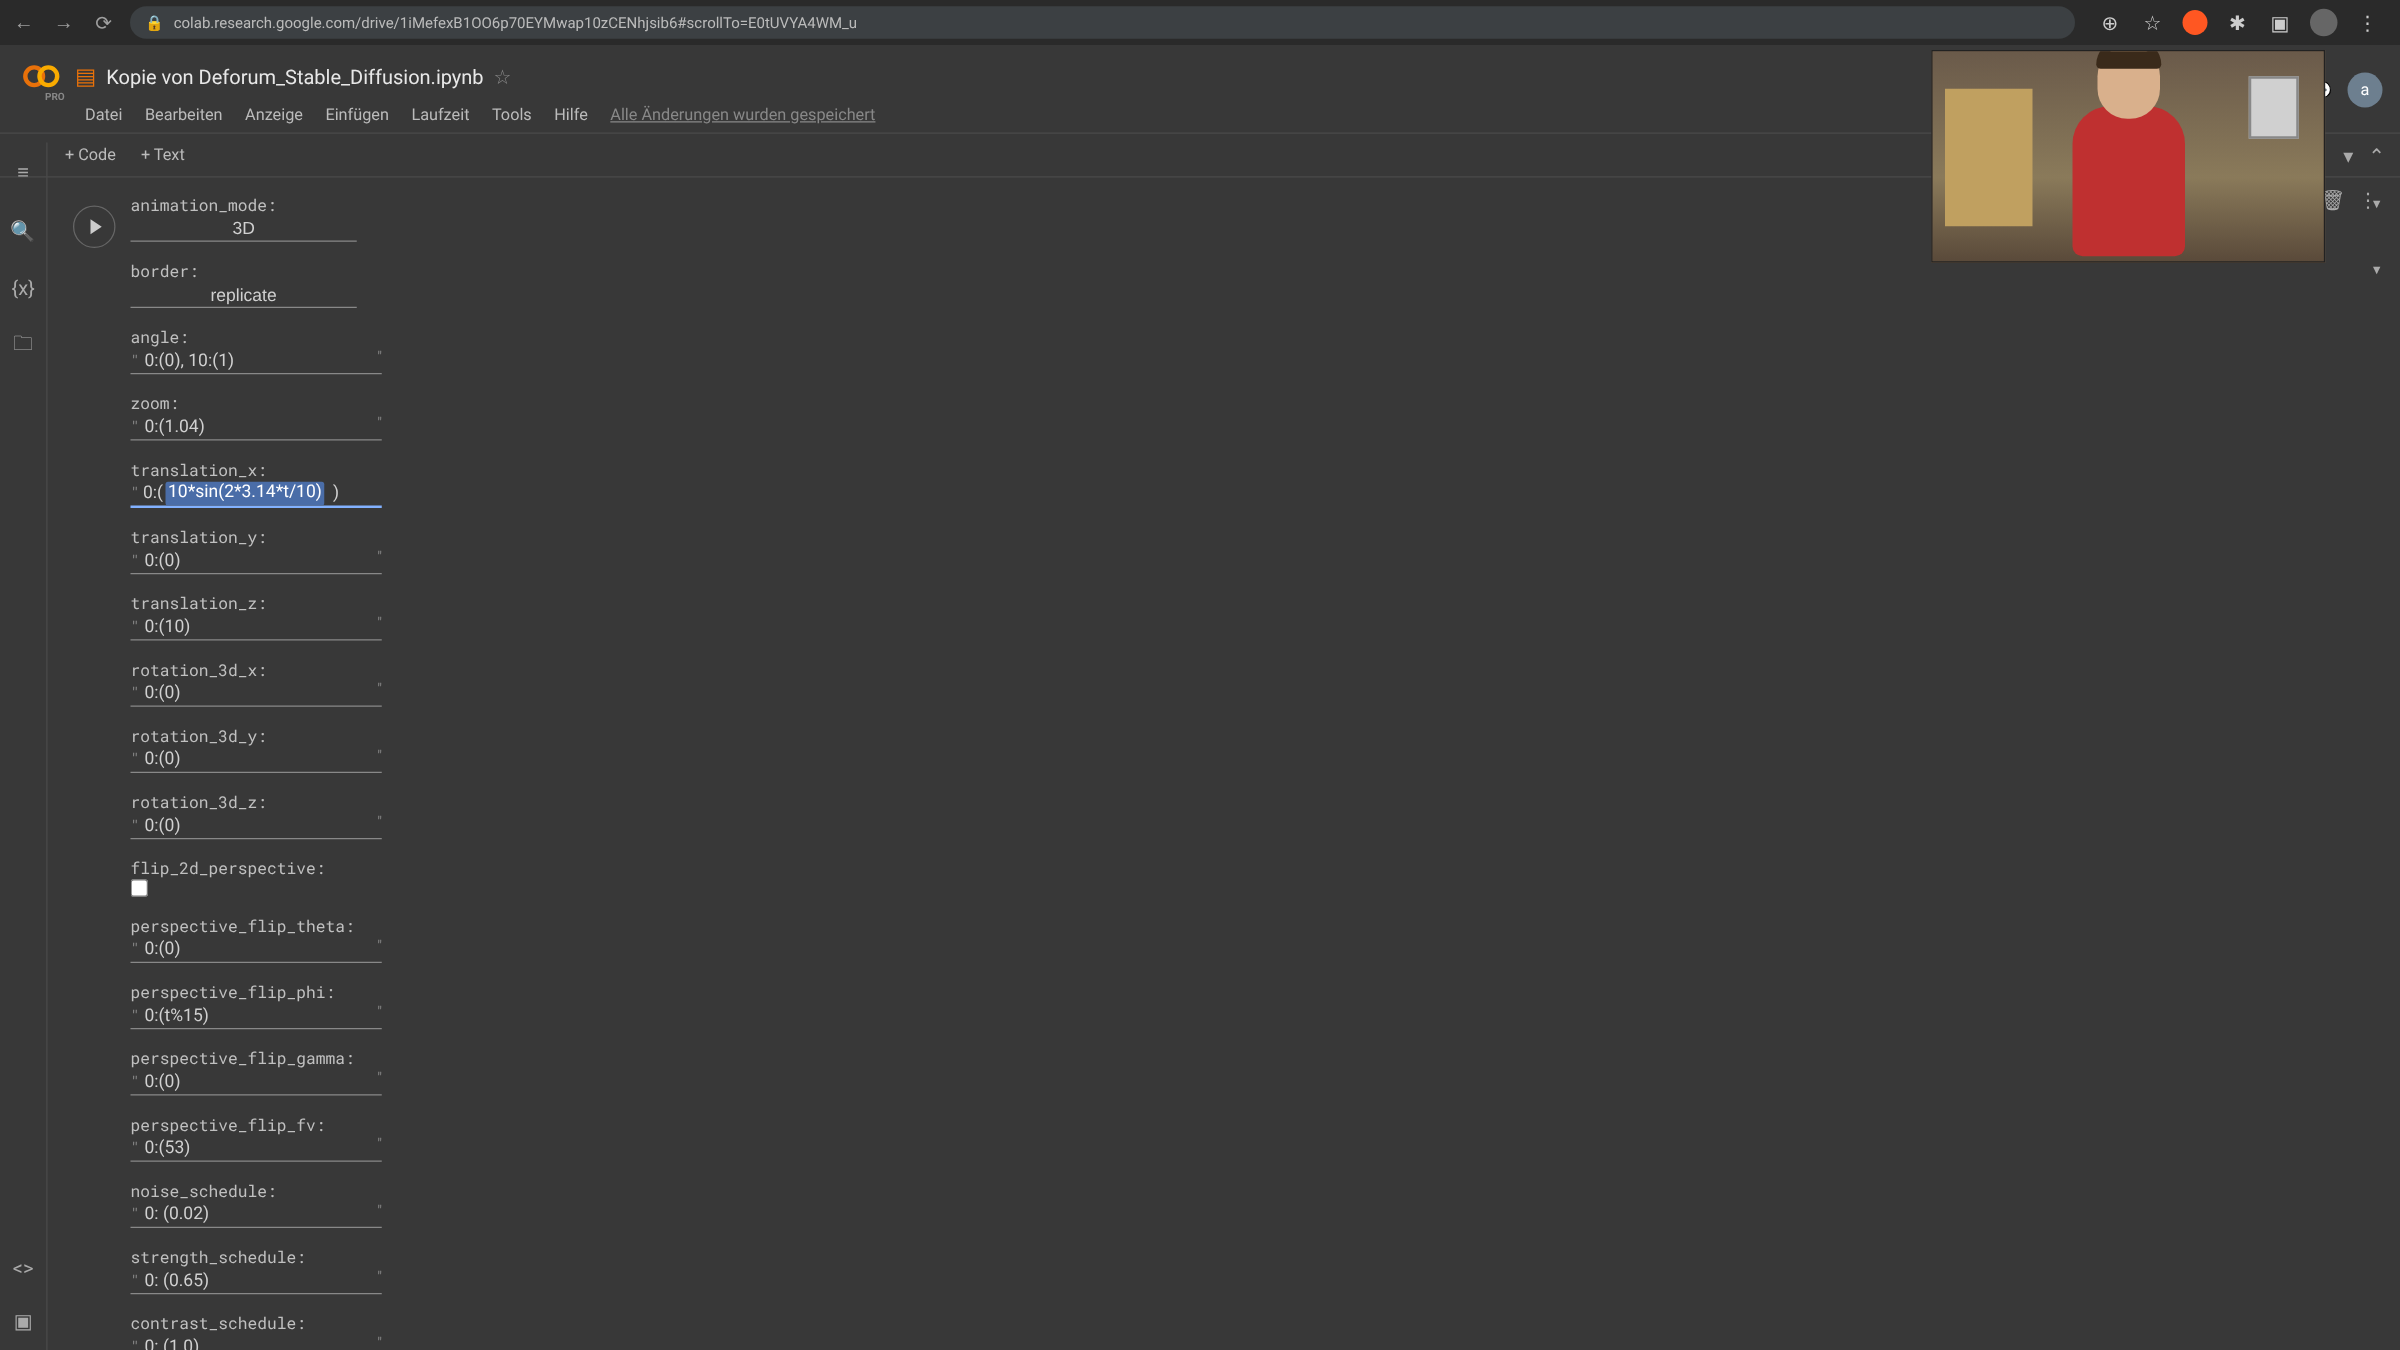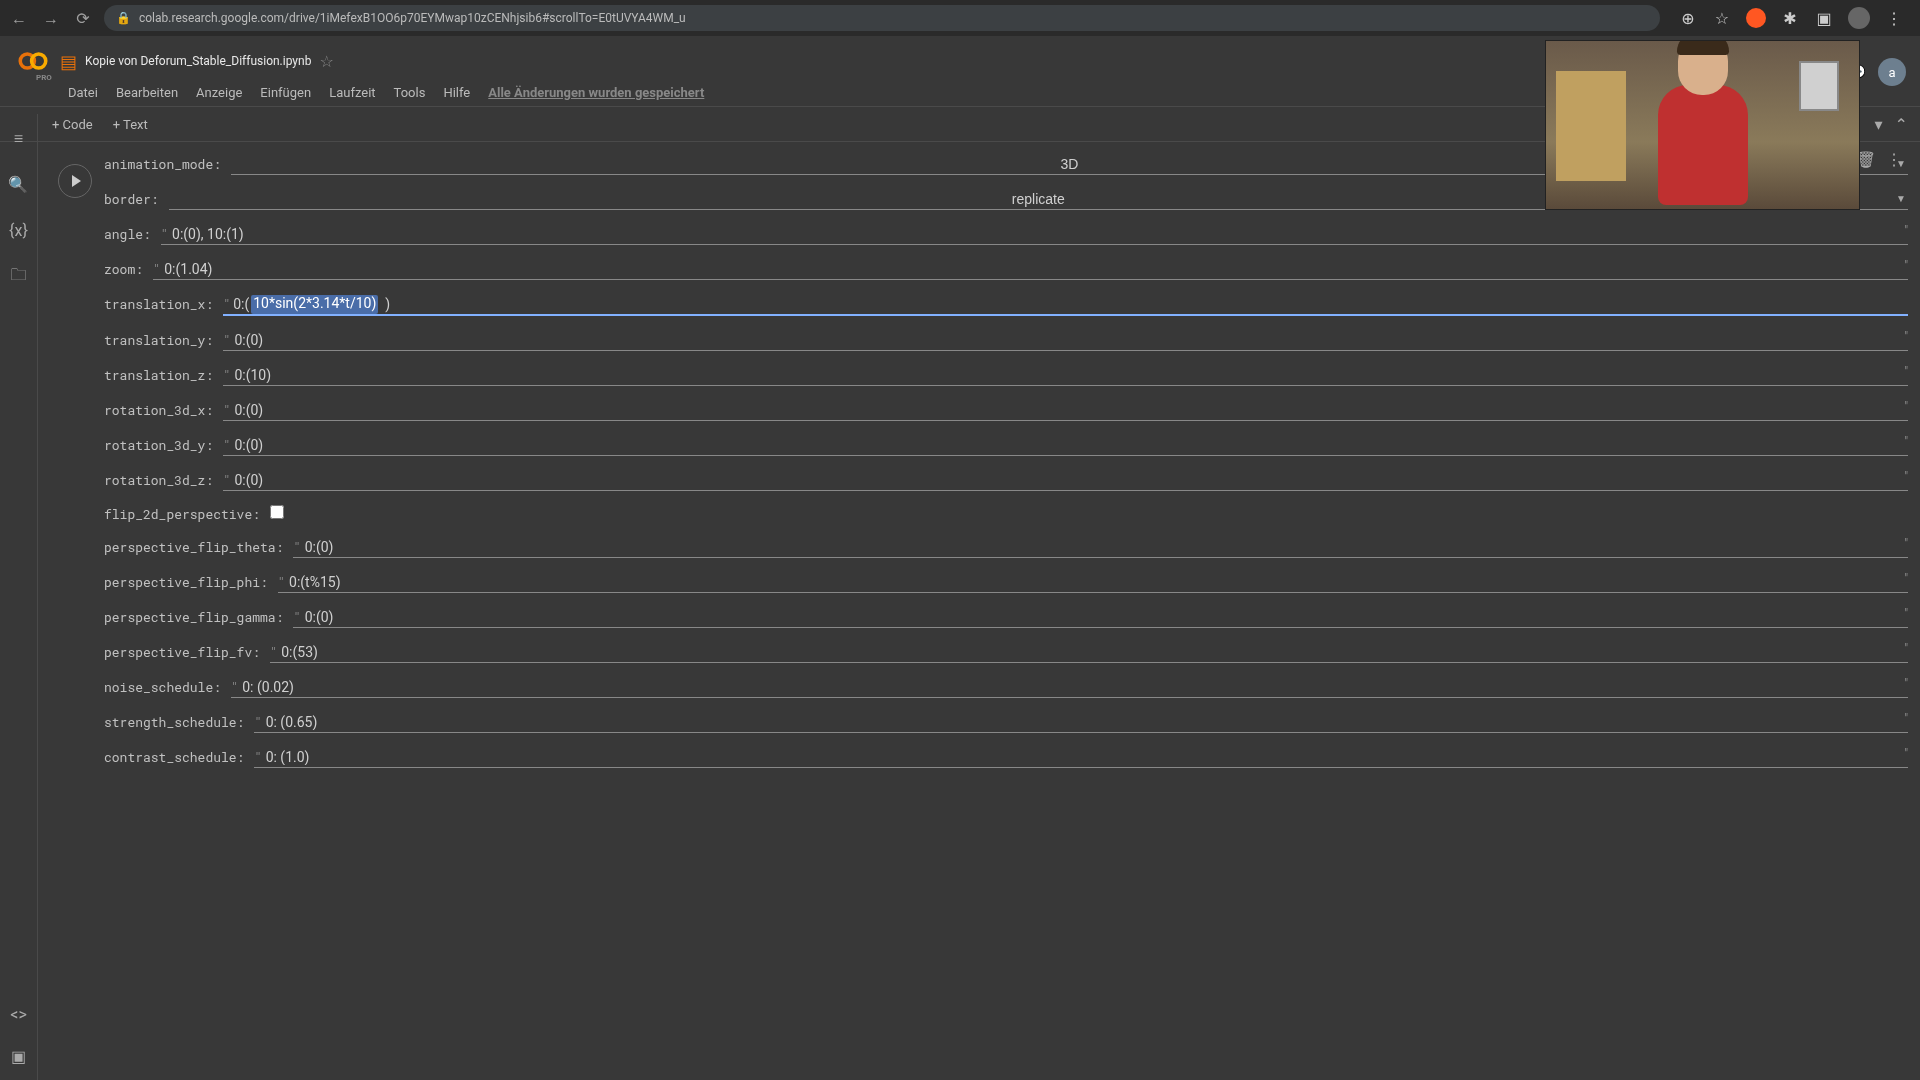--- a/index.html
+++ b/index.html
@@ -13,48 +13,48 @@
 .chrome-icons span { width: 20px; height: 20px; display: flex; align-items: center; justify-content: center; color: #ccc; }
 .ext-dot { width: 18px; height: 18px; border-radius: 50%; background: #ff5722; }
 
 
 .colab-header { height: 50px; display: flex; align-items: center; padding: 0 16px; gap: 10px; }
 .colab-logo { width: 34px; height: 34px; position: relative; }
 .colab-logo svg { width: 100%; height: 100%; }
 .pro-badge { font-size: 8px; color: #888; position: absolute; bottom: -4px; left: 8px; font-weight: bold; padding-left: 12px; }
 .title-row { display: flex; align-items: center; gap: 8px; }
 .doc-icon { color: #e8710a; font-size: 18px; }
-.notebook-title { color: #e8e8e8; font-size: 12px; }
+.notebook-title { color: #e8e8e8; font-size: 16px; }
 .star-btn { color: #888; font-size: 16px; }
 .avatar { width: 28px; height: 28px; border-radius: 50%; background: #6d7f8f; color: #fff; display: flex; align-items: center; justify-content: center; font-size: 13px; margin-left: auto; }
 
 
 .menu-bar { height: 28px; display: flex; align-items: center; padding-left: 68px; gap: 18px; font-size: 13px; color: #bbb; margin-top: -8px; }
 .menu-bar .m-item { cursor: pointer; }
-.menu-bar .status { color: #888; text-decoration: underline; font-weight: bold; }
+.menu-bar .status { color: #888; text-decoration: underline; }
 
 
 .toolbar { height: 36px; border-top: 1px solid #4a4a4a; border-bottom: 1px solid #4a4a4a; display: flex; align-items: center; padding: 0 12px 0 44px; gap: 4px; }
 .tool-btn { color: #bbb; font-size: 13px; padding: 4px 8px; cursor: pointer; display: flex; align-items: center; gap: 4px; }
 .toolbar-right { margin-left: auto; display: flex; gap: 12px; align-items: center; }
 
 
 .left-sidebar { position: absolute; left: 0; top: 114px; width: 38px; bottom: 0; border-right: 1px solid #4a4a4a; display: flex; flex-direction: column; align-items: center; padding-top: 14px; gap: 26px; }
 .left-sidebar .sb-icon { color: #aaa; cursor: pointer; width: 20px; height: 20px; display: flex; align-items: center; justify-content: center; }
 .left-sidebar .bottom { margin-top: auto; margin-bottom: 14px; display: flex; flex-direction: column; gap: 22px; }
 
 
 .main { position: absolute; left: 38px; right: 0; top: 150px; bottom: 0; overflow-y: auto; padding: 4px 12px 4px 16px; }
 .cell { position: relative; padding-left: 50px; }
 .run-btn { position: absolute; left: 4px; top: 10px; width: 34px; height: 34px; border-radius: 50%; border: 1px solid #666; display: flex; align-items: center; justify-content: center; cursor: pointer; }
 .run-btn .tri { width: 0; height: 0; border-left: 9px solid #ccc; border-top: 6px solid transparent; border-bottom: 6px solid transparent; margin-left: 3px; }
 .cell-actions { position: absolute; right: 6px; top: -4px; display: flex; gap: 10px; color: #aaa; }
 .section-title { font-size: 17px; font-weight: bold; color: #e0e0e0; margin: 10px 0 14px 0; }
 
-.form-row { display: flex; align-items: baseline; margin-bottom: 14px; position: relative; }
+.form-row { display: flex; align-items: baseline; margin-bottom: 14px; position: relative; flex-direction: column; }
 .form-label { font-family: 'Roboto Mono', monospace; font-size: 13px; color: #c0c0c0; white-space: nowrap; padding-right: 10px; }
 .form-field { flex: 1; border: none; border-bottom: 1px solid #888; background: transparent; color: #d0d0d0; font-size: 14px; padding: 2px 0; outline: none; font-family: Arial, sans-serif; text-align: center; }
 .form-field.dd { cursor: pointer; }
 .dd-arrow { position: absolute; right: 2px; top: 4px; color: #aaa; font-size: 10px; }
 .quote-prefix { color: #888; font-size: 12px; padding-right: 4px; font-family: 'Roboto Mono', monospace; }
 .quote-suffix { color: #888; font-size: 12px; padding-left: 4px; position: absolute; right: 0; }
 .field-wrap { flex: 1; position: relative; border-bottom: 1px solid #888; display: flex; align-items: baseline; overflow: hidden; }
 .field-wrap input { border: none; background: transparent; color: #d0d0d0; font-size: 14px; outline: none; width: 100%; padding: 2px 12px 2px 0; }
 .field-wrap.active { border-bottom: 2px solid #82b1ff; }
 .checkbox { width: 14px; height: 14px; background: #ccc; border: none; }

